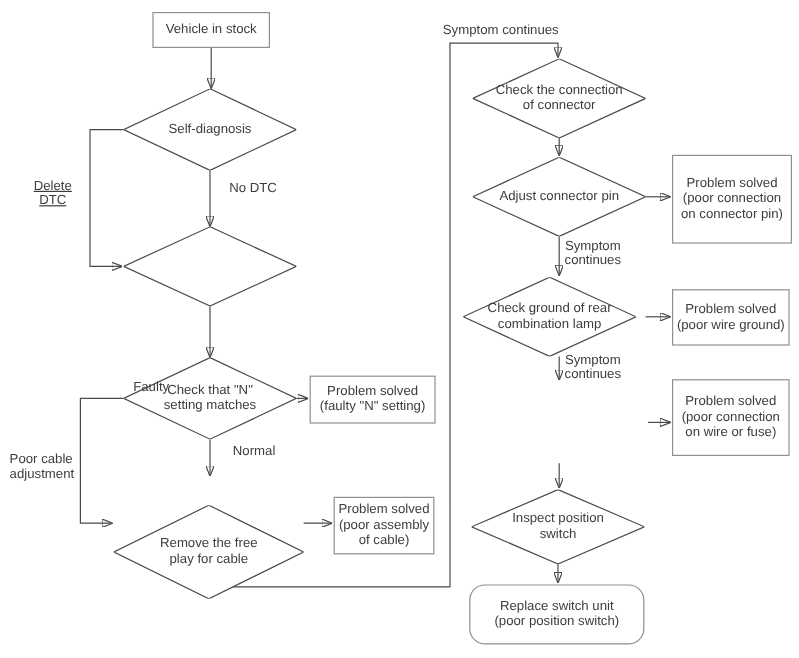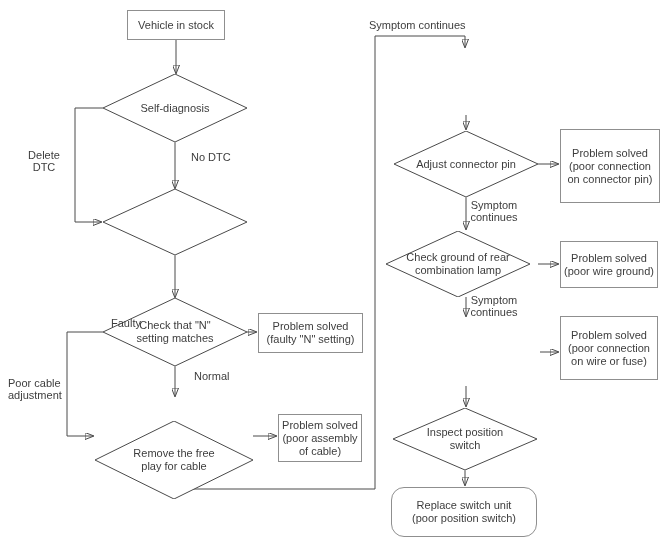--- a/index.html
+++ b/index.html
@@ -111,20 +111,27 @@
     <span class="lbl">Check that "N"
 setting matches</span>
   </div>
   <div class="node diamond" style="left:95px;top:421px;width:158px;height:78px;">
     <svg viewBox="0 0 100 100" preserveAspectRatio="none">
         <polygon points="50,0 100,50 50,100 0,50"></polygon>
       </svg>
     <span class="lbl">Remove the free
 play for cable</span>
   </div>
+  <div class="node diamond" style="left:394px;top:49px;width:144px;height:66px;">
+    <svg viewBox="0 0 100 100" preserveAspectRatio="none">
+        <polygon points="50,0 100,50 50,100 0,50"></polygon>
+      </svg>
+    <span class="lbl">Check the connection
+of connector</span>
+  </div>
   <div class="node diamond" style="left:394px;top:131px;width:144px;height:66px;">
     <svg viewBox="0 0 100 100" preserveAspectRatio="none">
         <polygon points="50,0 100,50 50,100 0,50"></polygon>
       </svg>
     <span class="lbl">Adjust connector pin</span>
   </div>
   <div class="node diamond" style="left:386px;top:231px;width:144px;height:66px;">
     <svg viewBox="0 0 100 100" preserveAspectRatio="none">
         <polygon points="50,0 100,50 50,100 0,50"></polygon>
       </svg>
@@ -132,21 +139,21 @@
 combination lamp</span>
   </div>
   <div class="node diamond" style="left:393px;top:408px;width:144px;height:62px;">
     <svg viewBox="0 0 100 100" preserveAspectRatio="none">
         <polygon points="50,0 100,50 50,100 0,50"></polygon>
       </svg>
     <span class="lbl">Inspect position
 switch</span>
   </div>
 
-  <div class="edge-label center" style="left:22px;top:149px;width:44px;">Delete
+  <div class="edge-label center" style="left:22px;top:149px;width:44px;text-decoration:underline;">Delete
 DTC</div>
   <div class="edge-label" style="left:191px;top:151px;">No DTC</div>
   <div class="edge-label" style="left:88px;top:317px;padding-left:23px;">Faulty</div>
   <div class="edge-label" style="left:178px;top:370px;margin-left:16px;">Normal</div>
   <div class="edge-label" style="left:8px;top:377px;">Poor cable
 adjustment</div>
   <div class="edge-label" style="left:369px;top:19px;">Symptom continues</div>
   <div class="edge-label center" style="left:467px;top:199px;width:54px;">Symptom
 continues</div>
   <div class="edge-label center" style="left:467px;top:294px;width:54px;">Symptom

